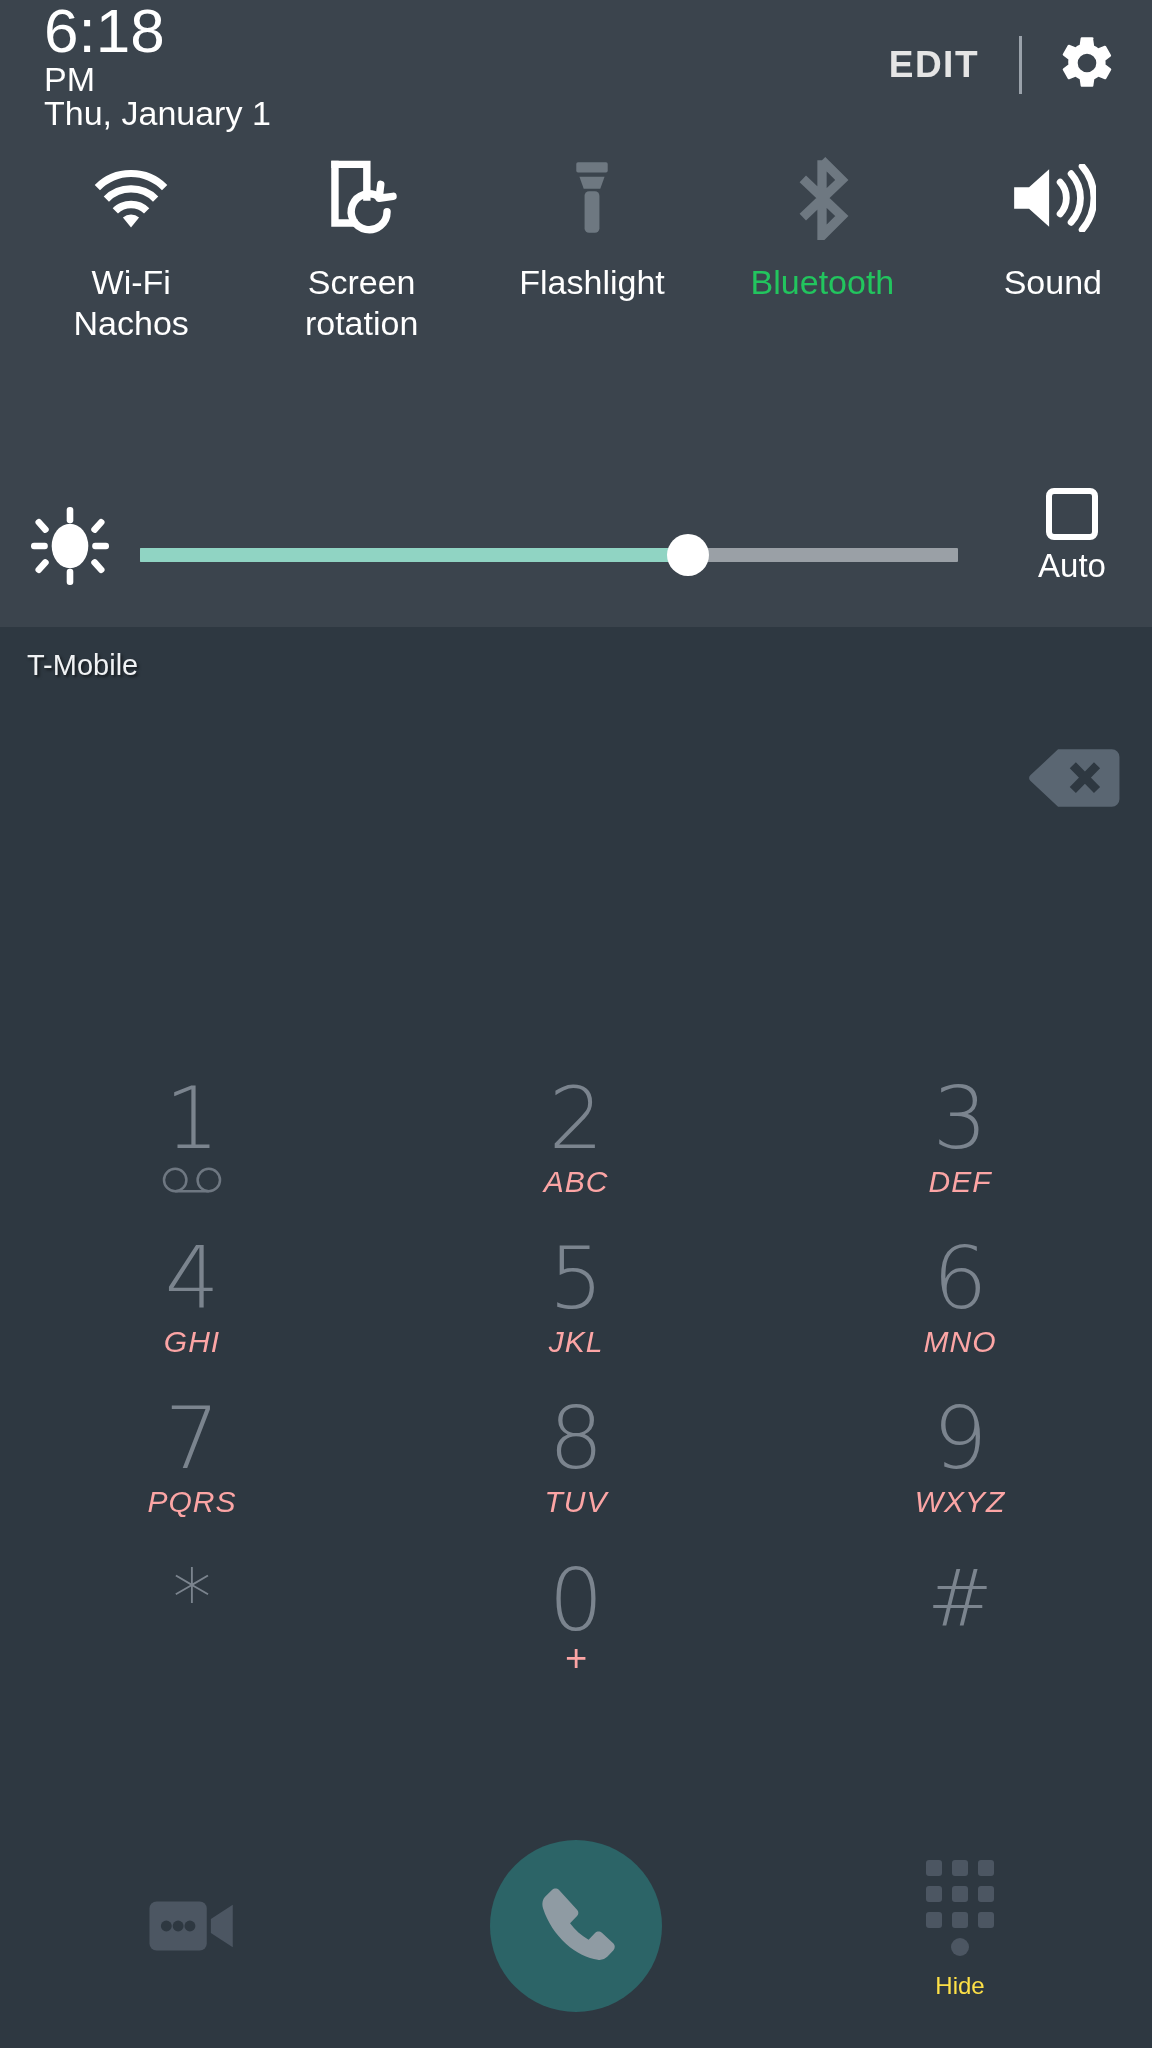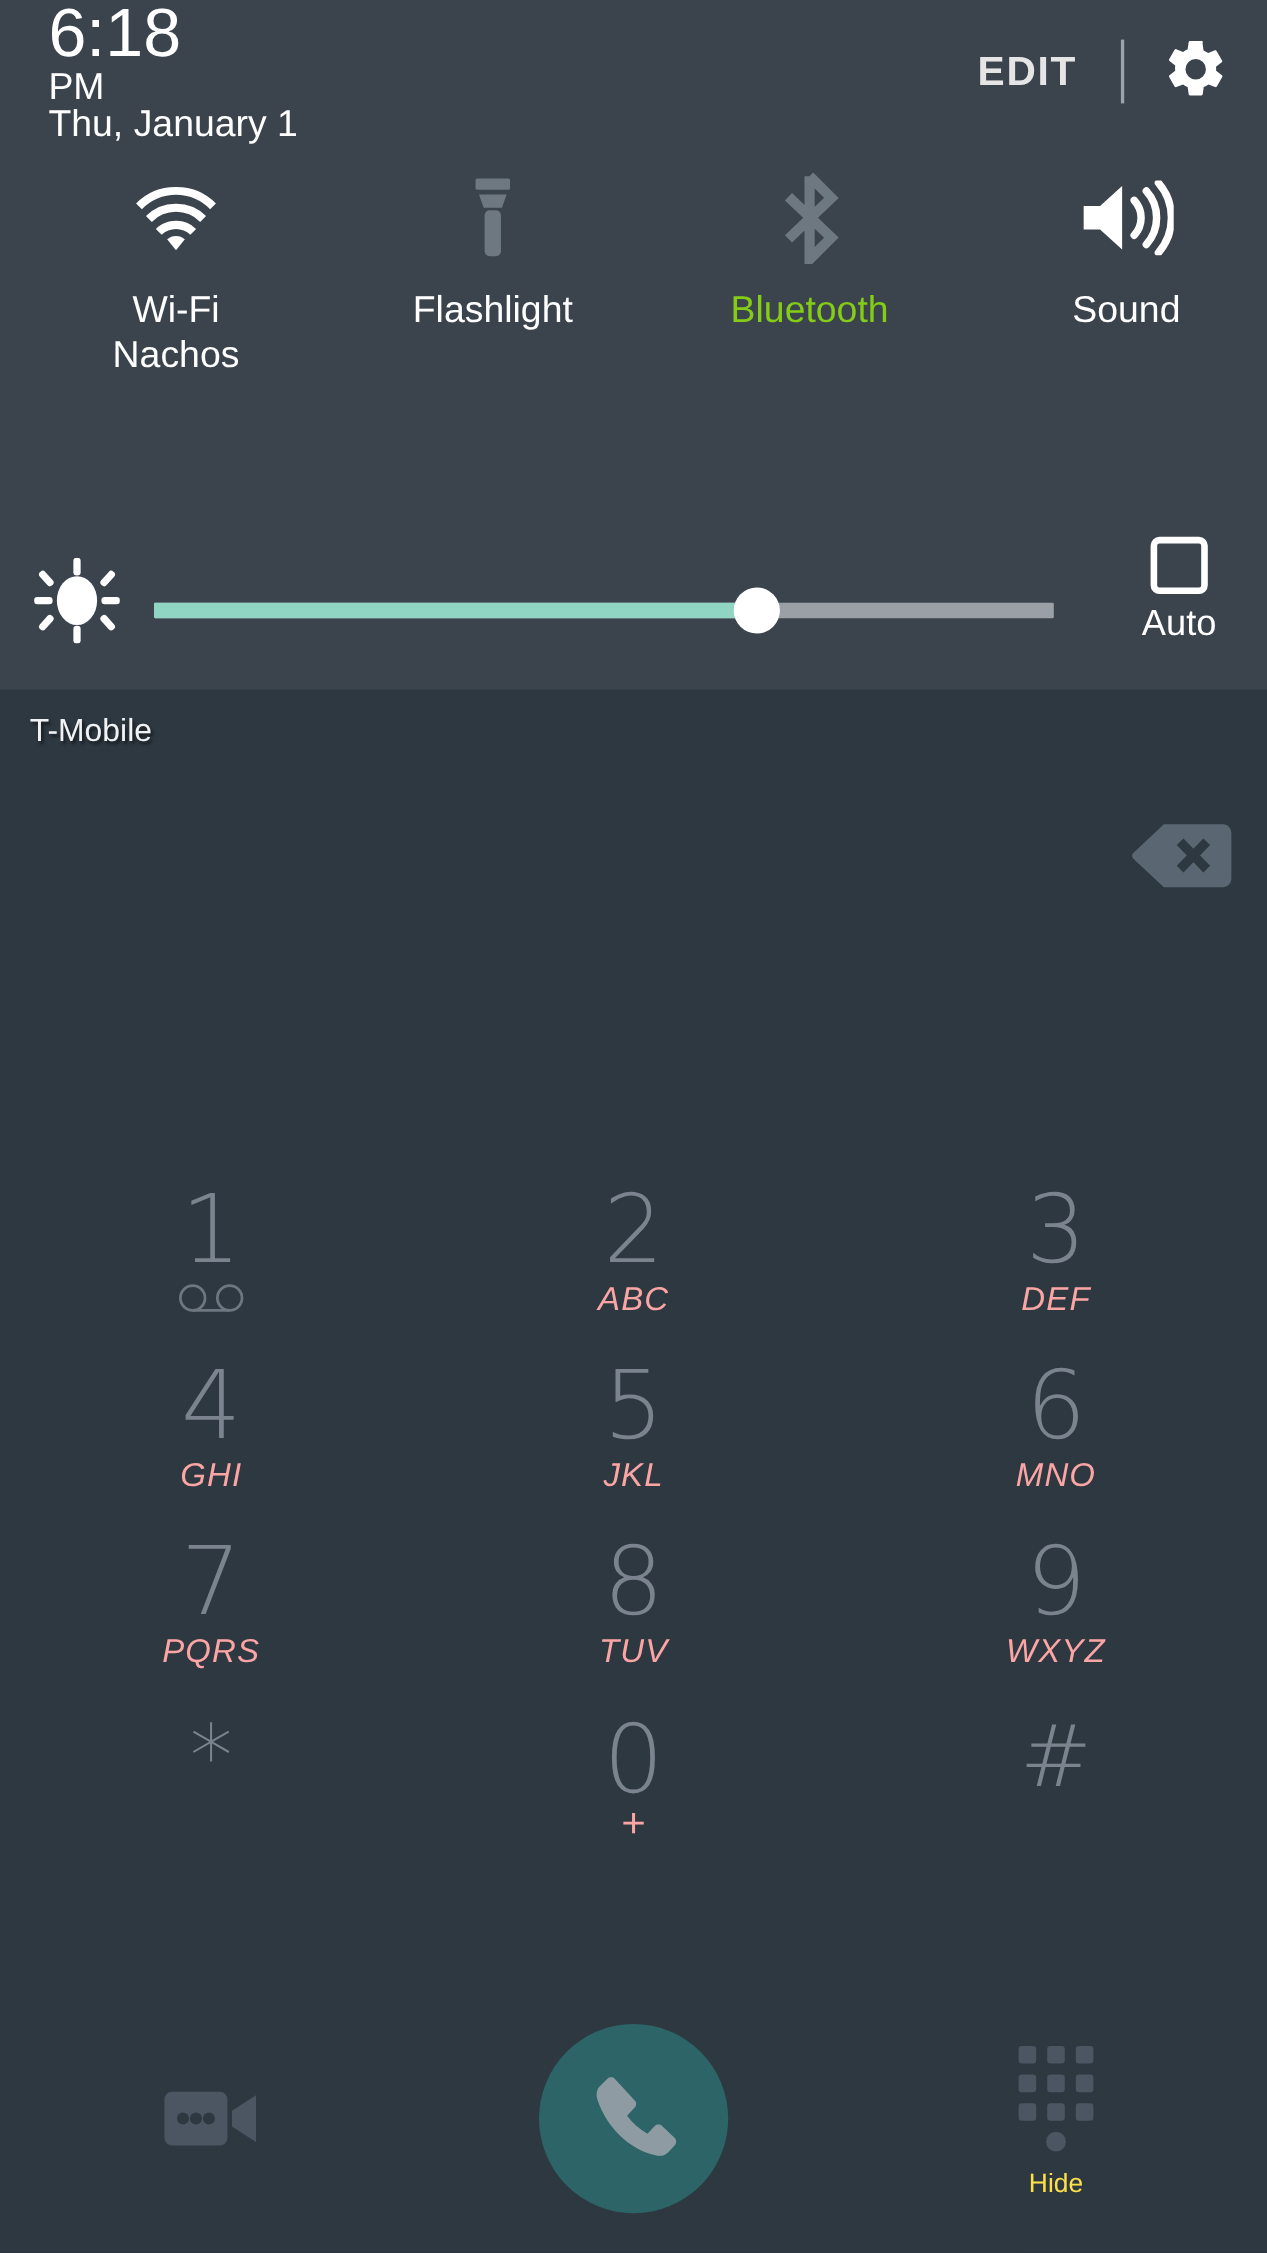--- a/index.html
+++ b/index.html
@@ -363,41 +363,55 @@
             <path d="M12 5.9A12.3 12.3 0 003.2 9.5l1.7 1.7a9.9 9.9 0 0114.2 0l1.7-1.7A12.3 12.3 0 0012 5.9z"></path>
             <path d="M12 1A16.3 16.3 0 00.3 5.8L2 7.5a13.9 13.9 0 0120 0l1.7-1.7A16.3 16.3 0 0012 1z"></path>
           </svg>
         </div>
         <div class="qs-tile-label" style="color: rgb(255, 255, 255);">
           <div>Wi-Fi</div>
           <div>Nachos</div>
         </div>
       </div>
 
+      <div class="qs-tile">
+        <div class="qs-tile-icon">
+          <svg width="74" height="80" viewBox="0 0 26 28" fill="none" stroke="#ffffff" stroke-width="2.6">
+            <path d="M3.5 2.2h11.2v11.5" stroke-linecap="square"></path>
+            <path d="M3.5 2.2v20.6h6.6" stroke-linecap="square"></path>
+            <path d="M21.8 18.8a6.3 6.3 0 11-2.8-5.2" fill="none" stroke-linecap="round"></path>
+            <path d="M19.6 9.2l-.6 4.9 4.9-.7" fill="none" stroke-linecap="round" stroke-linejoin="round"></path>
+          </svg>
+        </div>
+        <div class="qs-tile-label" style="color: rgb(255, 255, 255);">
+          <div>Screen</div>
+          <div>rotation</div>
+        </div>
+      </div>
 
       <div class="qs-tile off">
         <div class="qs-tile-icon">
           <svg width="40" height="76" viewBox="0 0 14 26" fill="#6e7881">
             <rect x="1.5" y="0.5" width="11" height="3.6" rx="0.6"></rect>
             <path d="M2.6 5.6h8.8l-1.5 4.2H4.1z"></path>
             <rect x="4.4" y="10.6" width="5.2" height="14.6" rx="1.6"></rect>
           </svg>
         </div>
         <div class="qs-tile-label" style="color: rgb(255, 255, 255);">
           <div>Flashlight</div>
         </div>
       </div>
 
       <div class="qs-tile off">
         <div class="qs-tile-icon">
           <svg width="54" height="84" viewBox="0 0 18 28" fill="none" stroke="#6e7881" stroke-width="3.1" stroke-linejoin="miter" stroke-linecap="butt">
             <path d="M9 1.4v25.2l6.6-6.6L2.6 7.6M9 1.4l6.6 6.6L2.6 20.4"></path>
           </svg>
         </div>
-        <div class="qs-tile-label" style="color: #84cc16;">
+        <div class="qs-tile-label" style="color: #22c55e;">
           <div>Bluetooth</div>
         </div>
       </div>
 
       <div class="qs-tile">
         <div class="qs-tile-icon">
           <svg width="86" height="68" viewBox="0 0 26 21" fill="#ffffff">
             <path d="M1 7.2h4.6L11.8 1.6v17.8L5.6 13.8H1z"></path>
             <path d="M15.2 5.6a7.2 7.2 0 010 9.8" fill="none" stroke="#ffffff" stroke-width="2.1" stroke-linecap="round"></path>
             <path d="M18.6 3a11.2 11.2 0 010 15" fill="none" stroke="#ffffff" stroke-width="2.1" stroke-linecap="round"></path>

